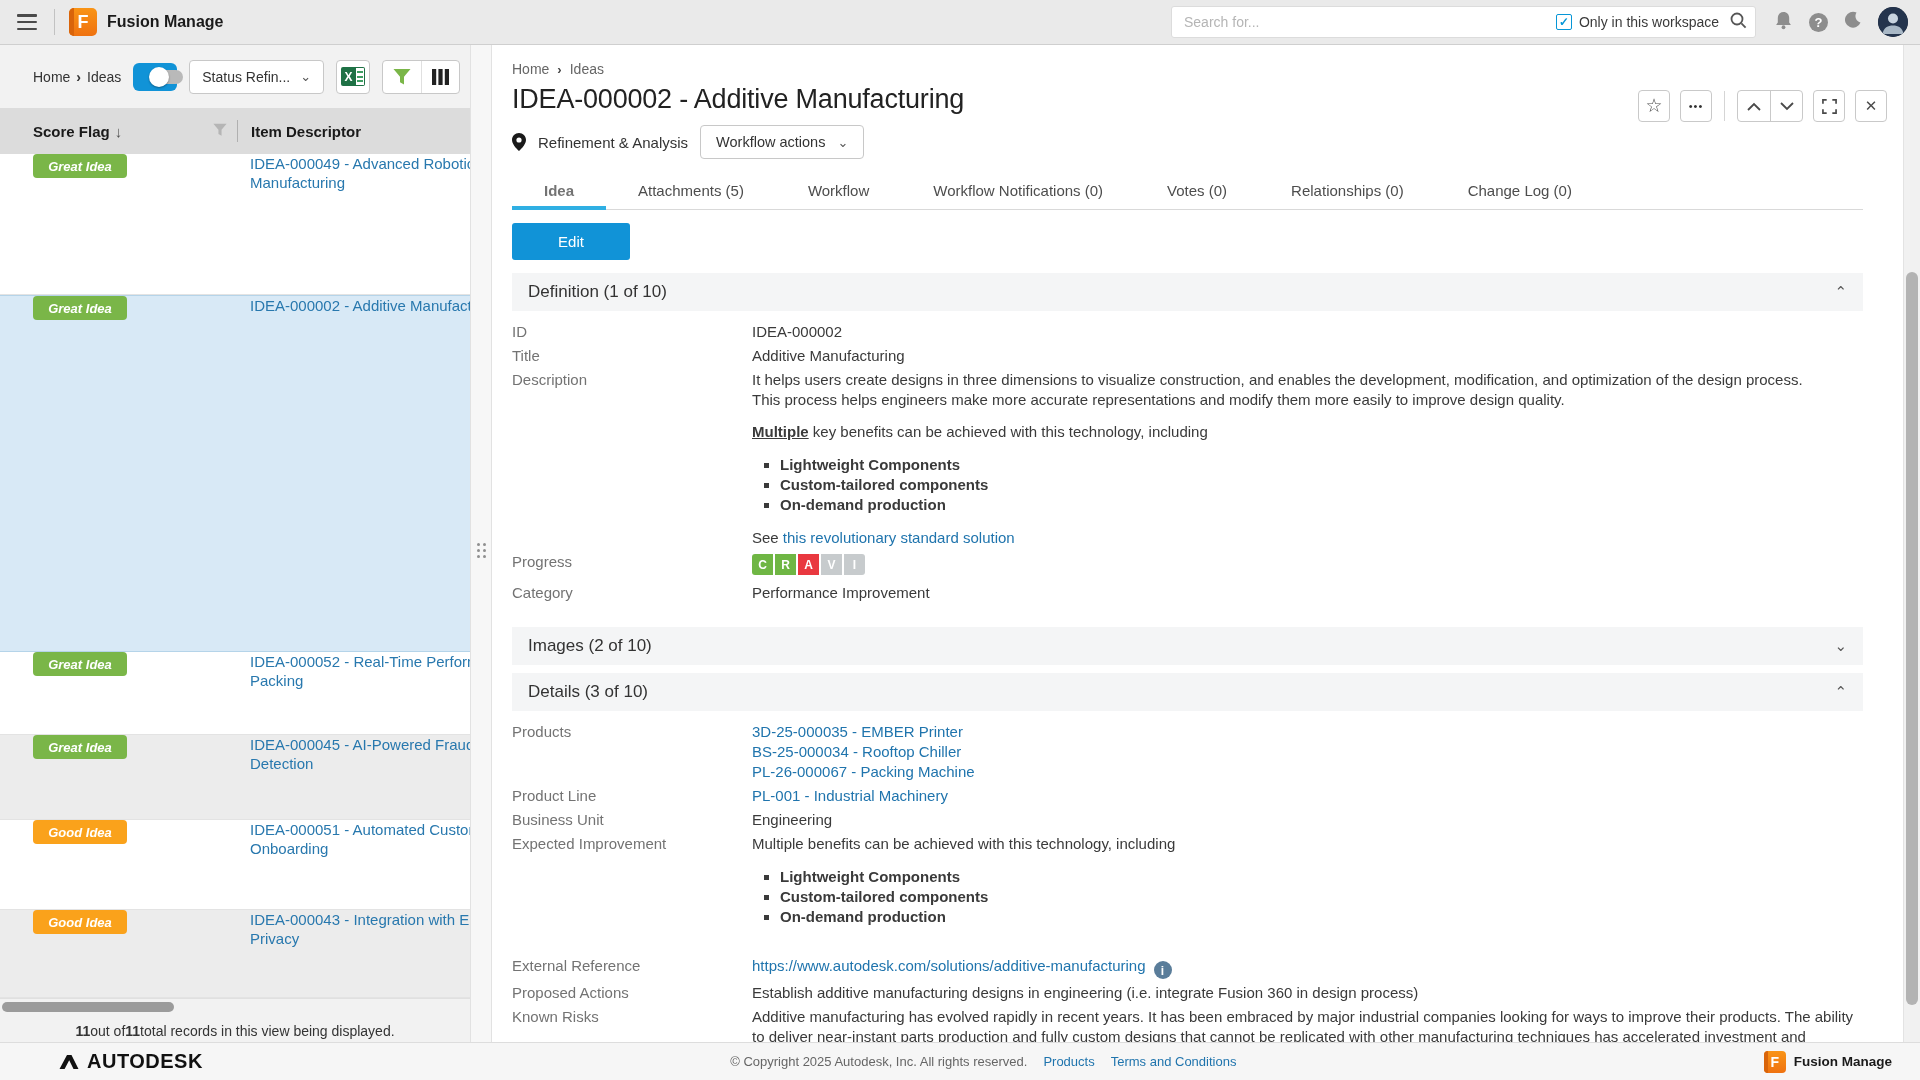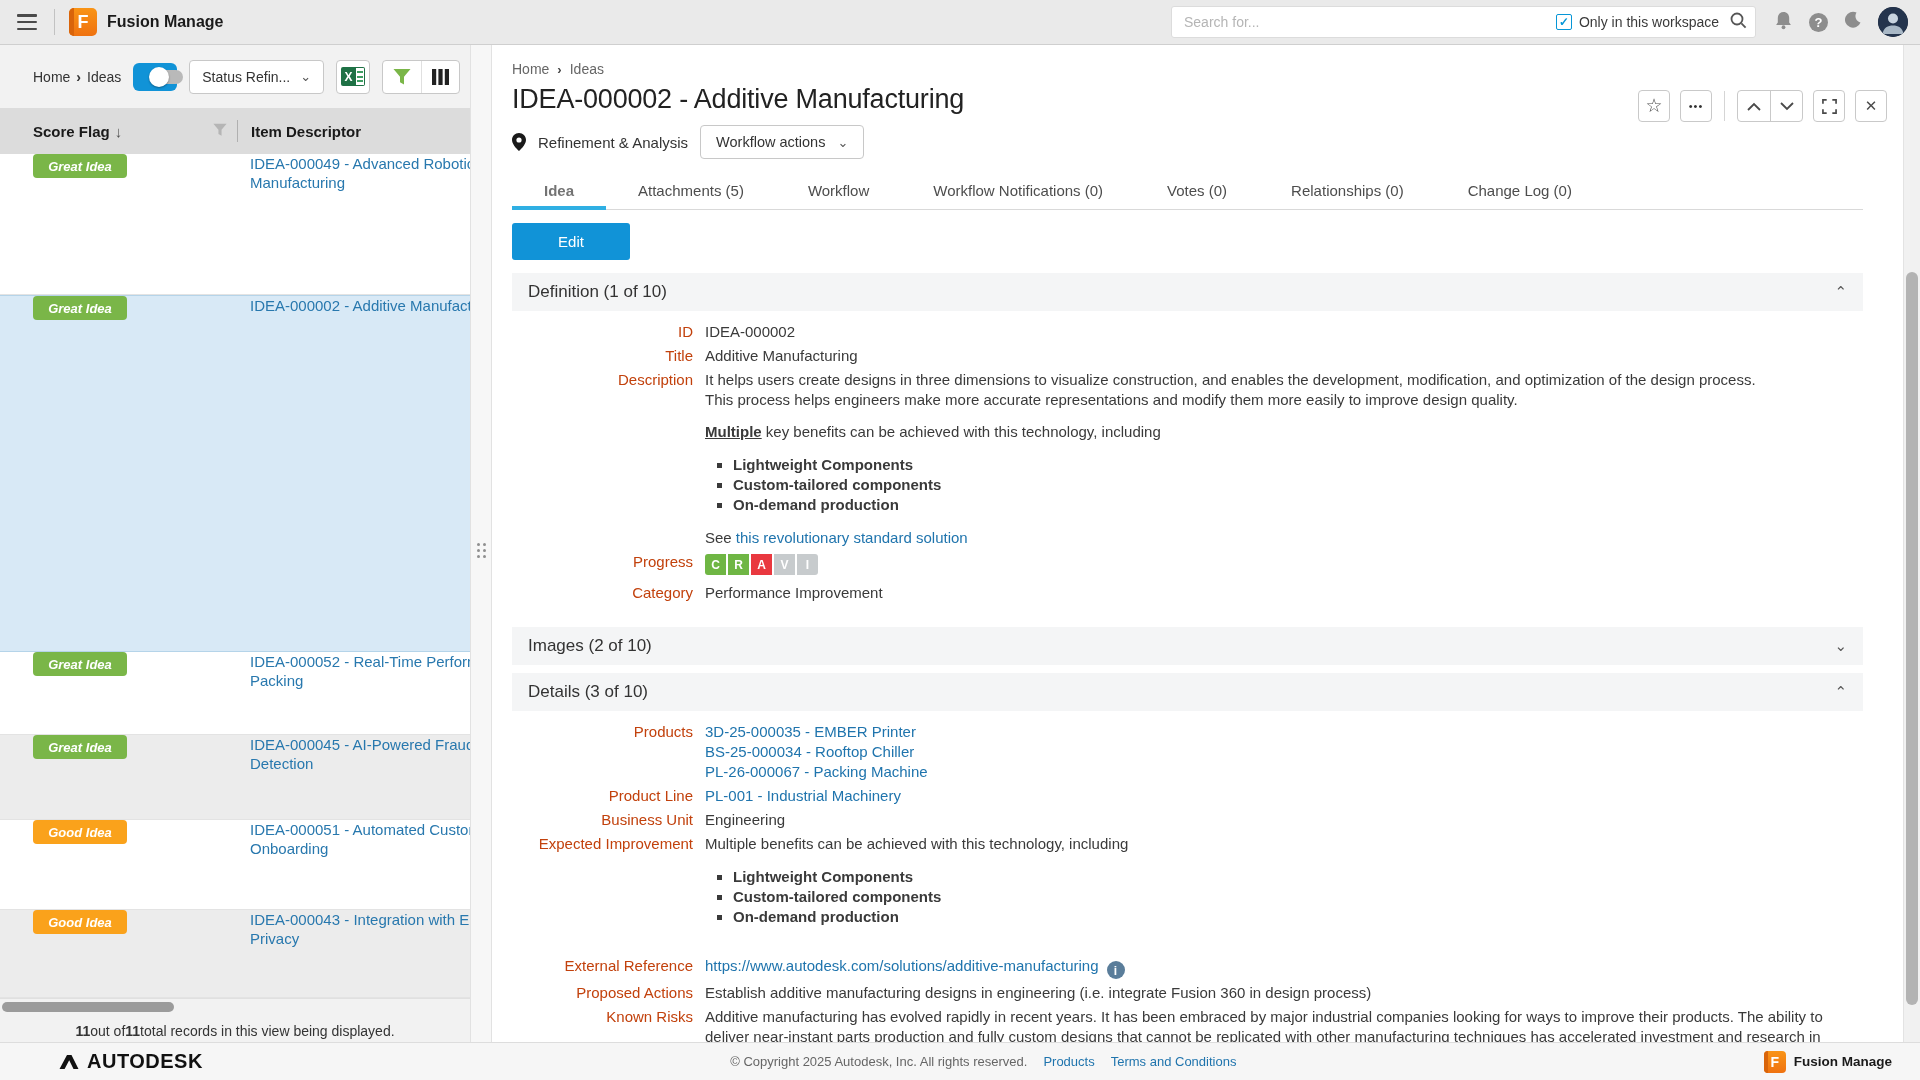--- a/index.html
+++ b/index.html
@@ -117,22 +117,22 @@
 
   .edit-btn { margin-top:13px; width:118px; height:37px; background:#1193d7; color:#fff; border:none; border-radius:3px;
               font-size:15px; font-family:inherit; cursor:pointer; }
 
   .section-hd { margin-top:13px; height:38px; background:#f4f5f6; display:flex; align-items:center;
                 padding:0 16px; font-size:17px; color:#333; cursor:pointer; }
   .section-hd .chev { margin-left:auto; font-size:15px; color:#555; }
 
   .fields { padding-top:11px; }
   .field { display:flex; margin-bottom:4px; }
-  .flabel { width:193px; flex:none; text-align:right; padding-right:12px; font-size:15px; color:#c2410c; line-height:20px; }
-  .fvalue { flex:1; font-size:15px; color:#3a3a3a; line-height:20px; min-width:0; }
+  .flabel { width:193px; flex:none; text-align:left; padding-right:12px; font-size:15px; color:#737373; line-height:20px; }
+  .fvalue { flex:1; font-size:15px; color:#3a3a3a; line-height:20px; min-width:0;margin-left:47px; }
   .fvalue a, a.lnk { color:#1f74ad; text-decoration:none; cursor:pointer; }
   .blank { height:12px; }
   .benefit-bold { font-weight:bold; text-decoration:underline; }
   ul.sq { margin:13px 0 13px 28px; list-style:square; }
   ul.sq li { line-height:20px;font-weight:bold; }
   .progress-row { display:flex; gap:2px; margin-top:2px; }
   .pstep { width:21px; height:21px; display:grid; place-items:center; color:#fff; font-size:12px; font-weight:bold; }
   .pstep:first-child { border-radius:3px 0 0 3px; }
   .pstep:last-child { border-radius:0 3px 3px 0; }
   .pstep.done { background:#6fb644; }

